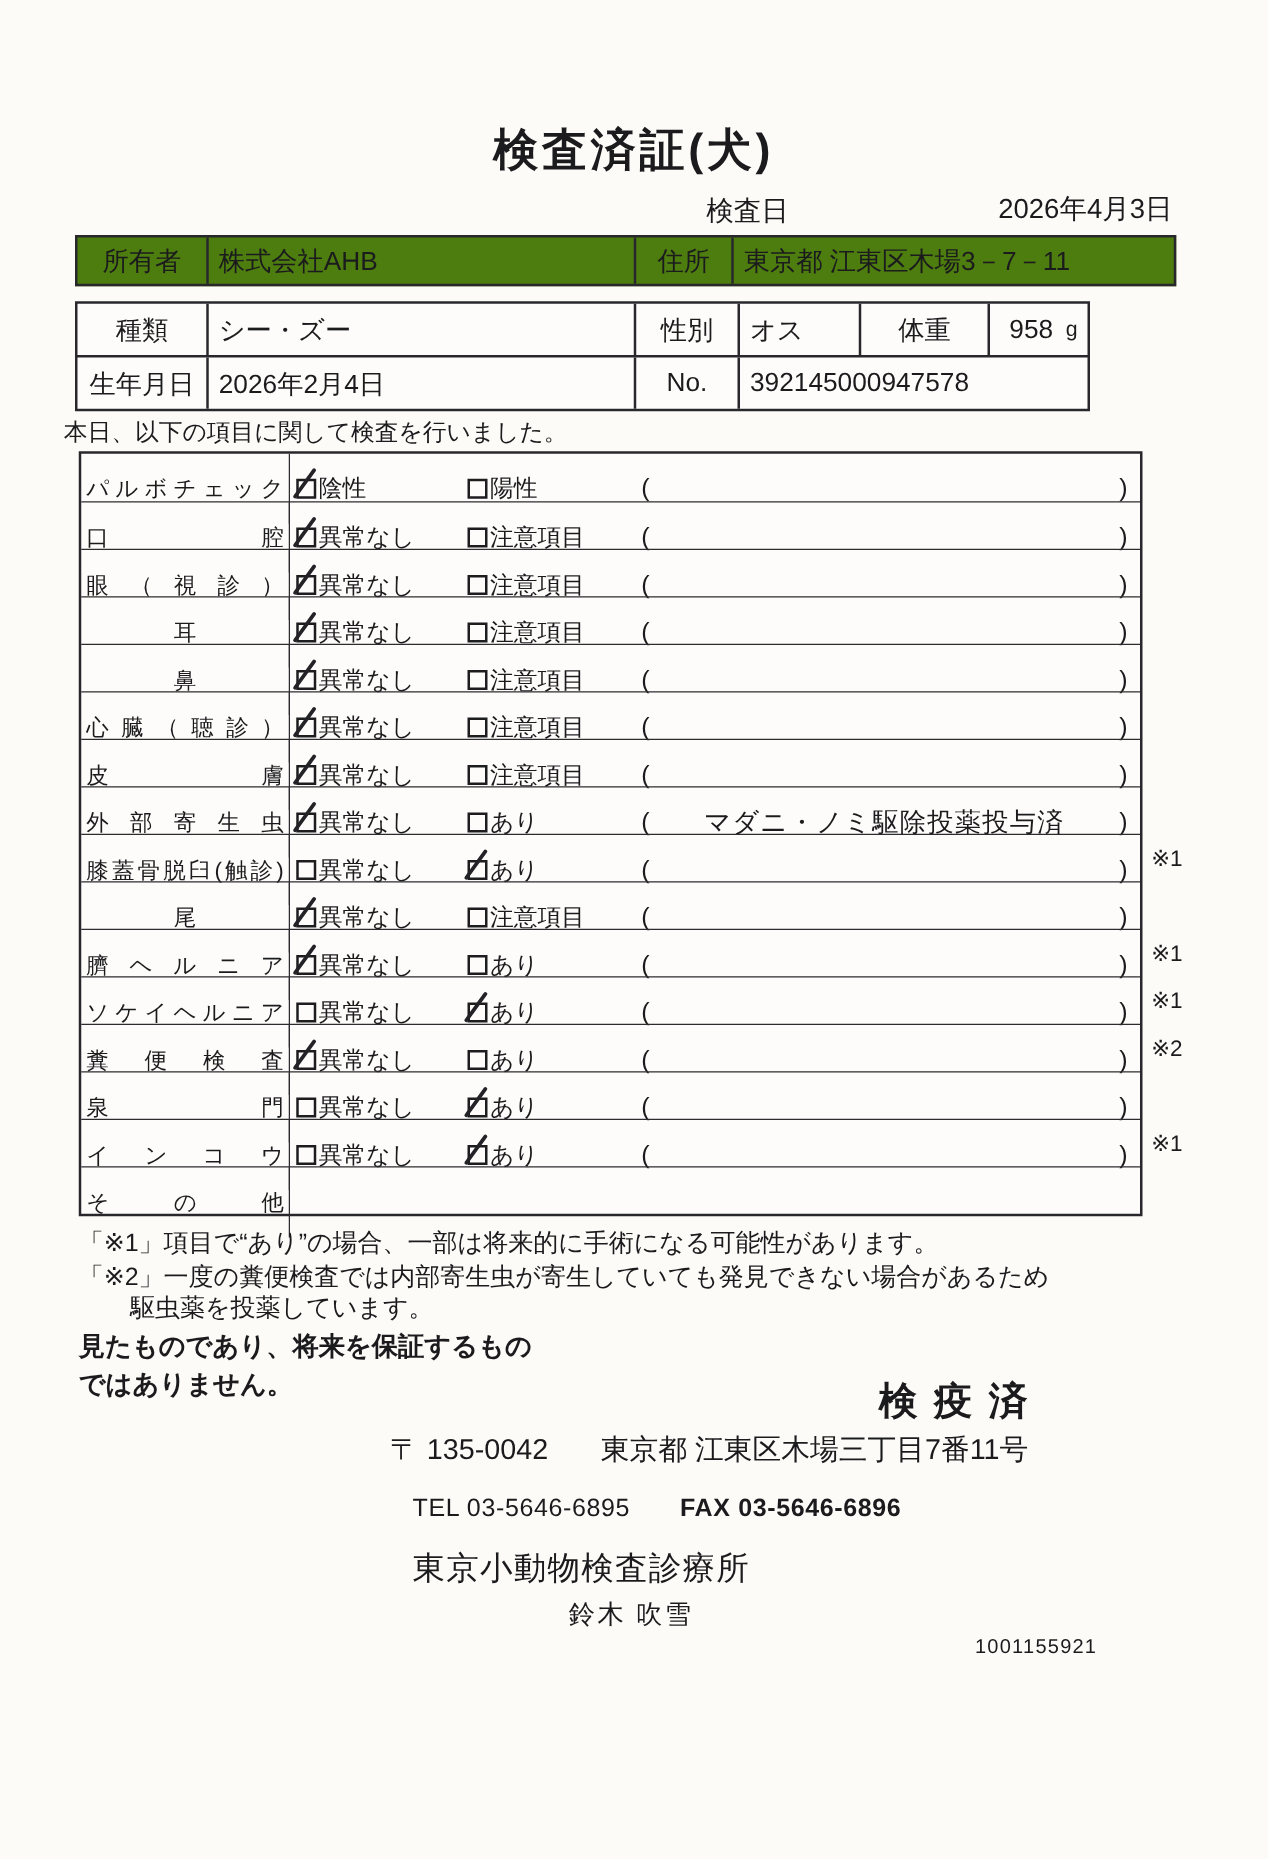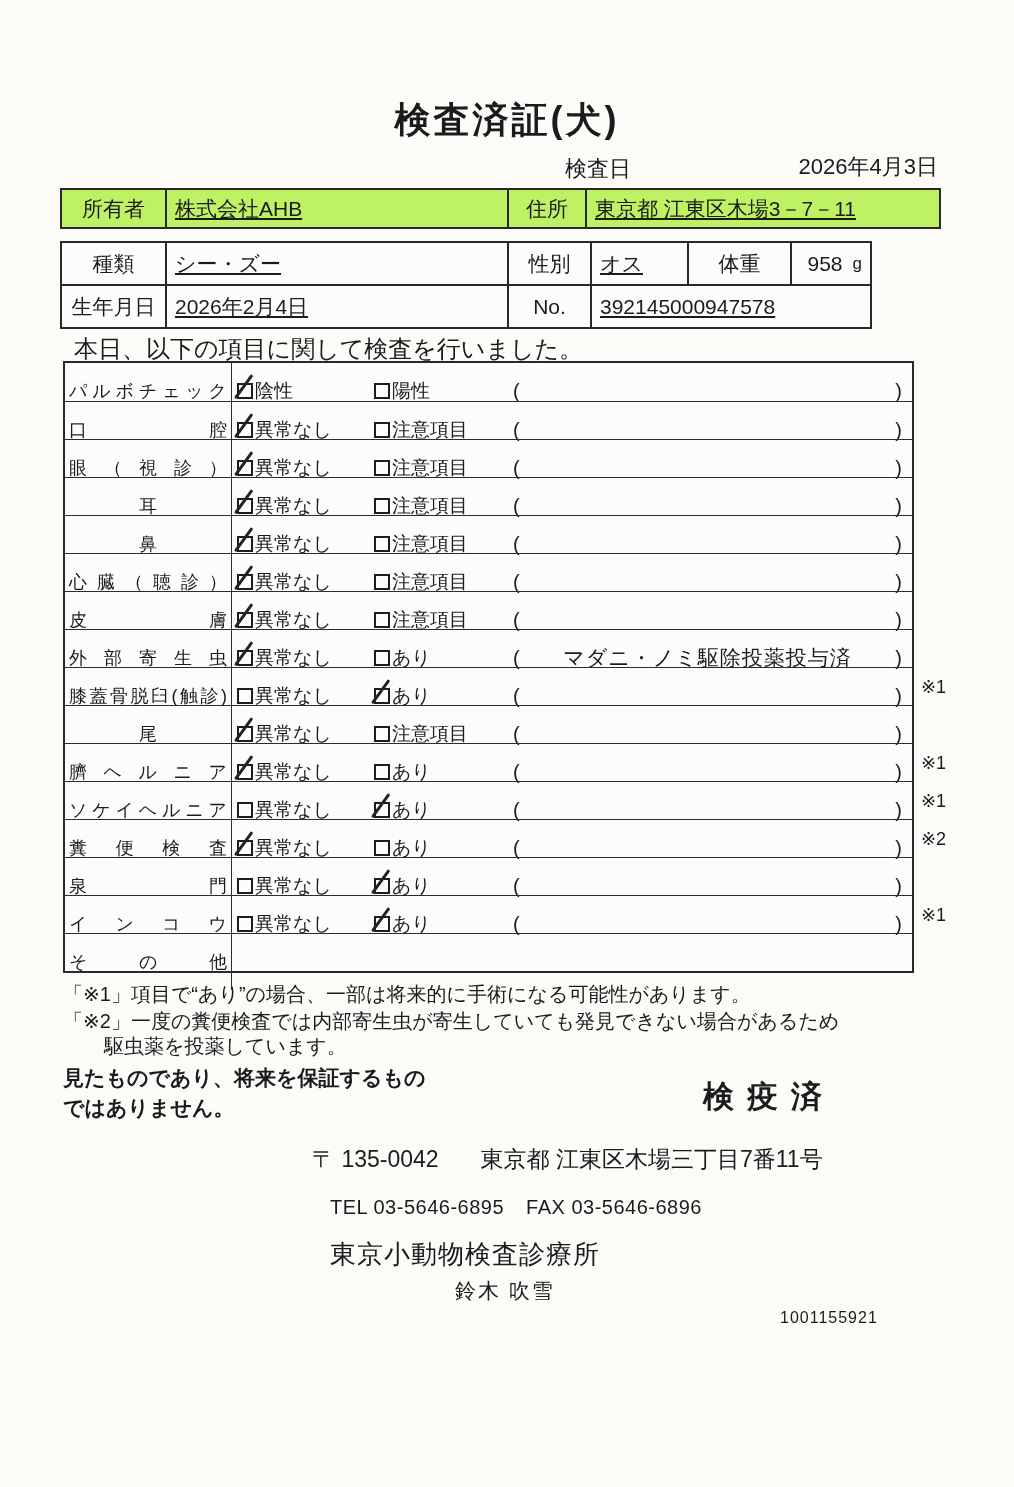--- a/index.html
+++ b/index.html
@@ -13,36 +13,36 @@
   }
   .abs { position:absolute; }
 
   
   .title { top:96px; left:0; width:100%; text-align:center;
            font-size:36px; font-weight:bold; letter-spacing:3px; }
   .date-label { top:154px; left:565px; font-size:22px; }
   .date-value { top:152px; right:76px; font-size:22px; }
 
   
-  .hbox { border:2px solid #28282c; background:#bef264; display:grid; align-items:stretch; }
+  .hbox { border:2px solid #28282c; background:#4d7c0f; display:grid; align-items:stretch; }
   .owner-box { top:188px; left:60px; width:881px; height:41px;
                grid-template-columns:105px 340px 80px 1fr; }
   .info-box  { top:241px; left:60px; width:812px; height:90px; border:none; }
   .info-row  { display:grid; border:2px solid #28282c; background:#fdfcfa; height:45px; }
   .info-row1 { grid-template-columns:105px 340px 85px 95px 105px 1fr; }
   .info-row2 { grid-template-columns:105px 340px 85px 1fr; margin-top:-2px; }
   .cell { display:flex; align-items:center; font-size:21px; padding:0 8px; overflow:hidden; }
   .cell.lab { justify-content:center; border-right:2px solid #28282c; padding:0 4px; }
-  .cell.val { justify-content:flex-start;text-decoration:underline; }
+  .cell.val { justify-content:flex-start; }
   .cell.bordered-left { border-left:2px solid #28282c; }
   .cell.num-right { justify-content:flex-end; }
   .weight-unit { font-size:17px; margin-left:10px; }
 
   
-  .intro { top:333px; left:74px; font-size:24px; }
+  .intro { top:333px; left:51px; font-size:19px; }
 
   
   .exam-table { top:361px; left:63px; width:851px; border:2px solid #28282c; background:#fdfcfa; }
   .trow { position:relative; display:grid; grid-template-columns:167px 137px 140px 1fr;
           height:38px; border-top:1.5px solid #2c2c30; }
   .trow:first-child { border-top:none; }
   .rlabel { display:flex; align-items:center; border-right:1.5px solid #2c2c30;
             padding:16px 4px; font-size:18px; }
   .rlabel > span { width:100%; text-align:justify; text-align-last:justify; }
   .trow.center-label .rlabel > span { text-align:center; text-align-last:center; }
@@ -63,27 +63,27 @@
         transform-origin:0 50%; transform:rotate(-54deg); }
 
   
   .fn1 { top:981px;  left:63px;  font-size:20px; }
   .fn2 { top:1008px; left:63px;  font-size:20px; }
   .fn3 { top:1033px; left:104px; font-size:20px; }
 
   
   .disclaimer { top:1063px; left:63px; width:400px; font-size:21px;
                 font-weight:bold; line-height:30px; }
-  .stamp { top:1076px; left:703px; font-size:31px; font-weight:bold; letter-spacing:13px; }
+  .stamp { top:1100px; left:703px; font-size:31px; font-weight:bold; letter-spacing:13px; }
 
   
   .addr { top:1144px; left:312px; font-size:23px; }
   .addr .postal { margin-right:42px; }
   .telfax { top:1196px; left:330px; font-size:20px; letter-spacing:0.5px; }
-  .telfax .fax { margin-left:22px; }
+  .telfax .fax { margin-left:40px;font-weight:bold; }
   .clinic-name { top:1237px; left:330px; font-size:26px; letter-spacing:1px; }
   .vet-name { top:1277px; left:455px; font-size:21px; letter-spacing:2px; }
   .serial { top:1309px; left:770px; font-size:16px; letter-spacing:1px;margin-left:10px; }
 </style>
 </head>
 <body>
 
 <div class="abs title">検査済証(犬)</div>
 
 <div class="abs date-label">検査日</div>

